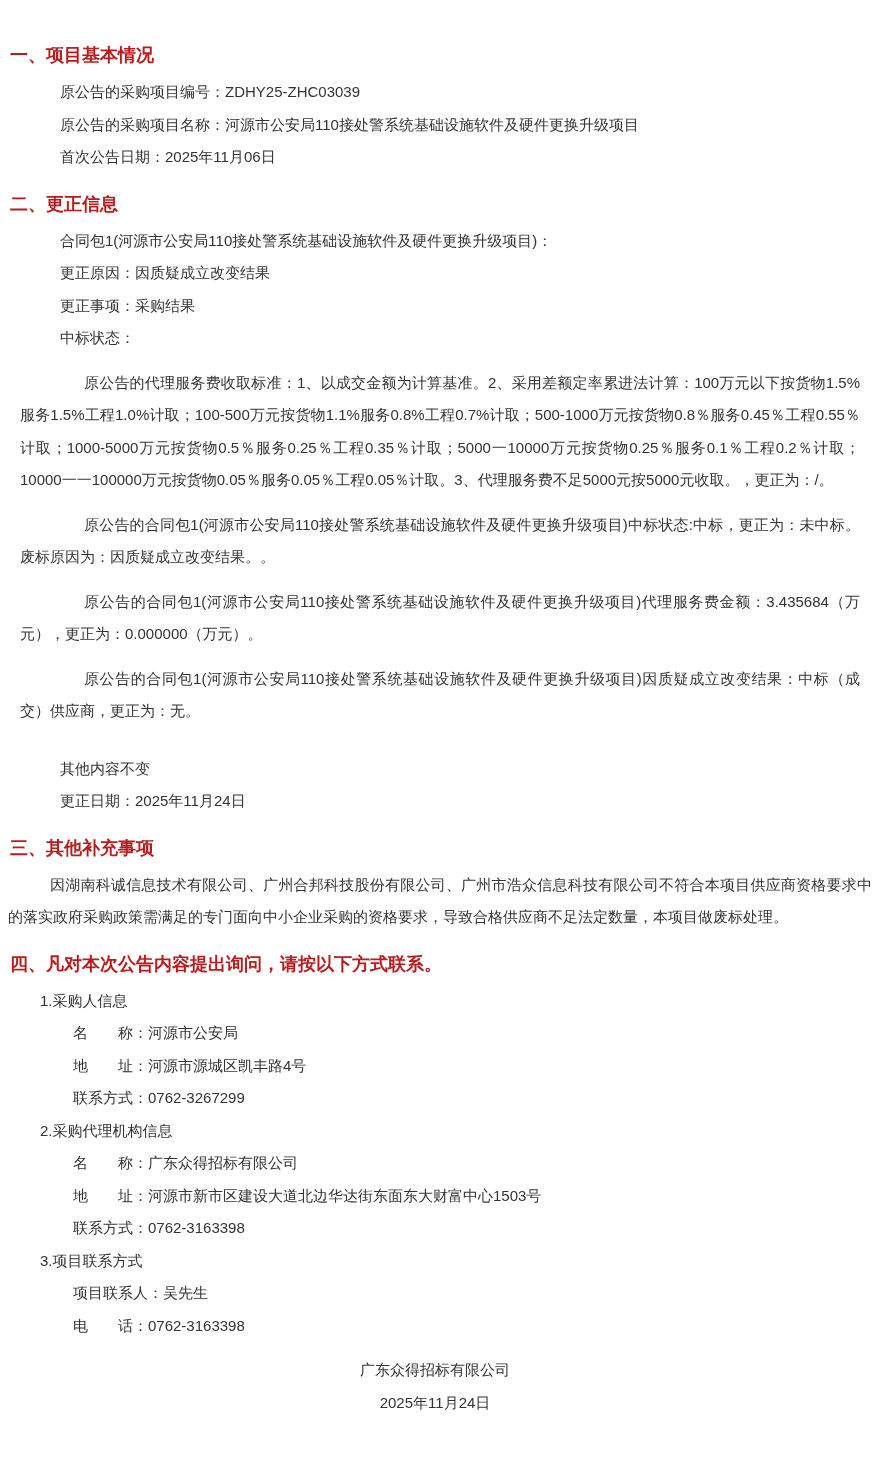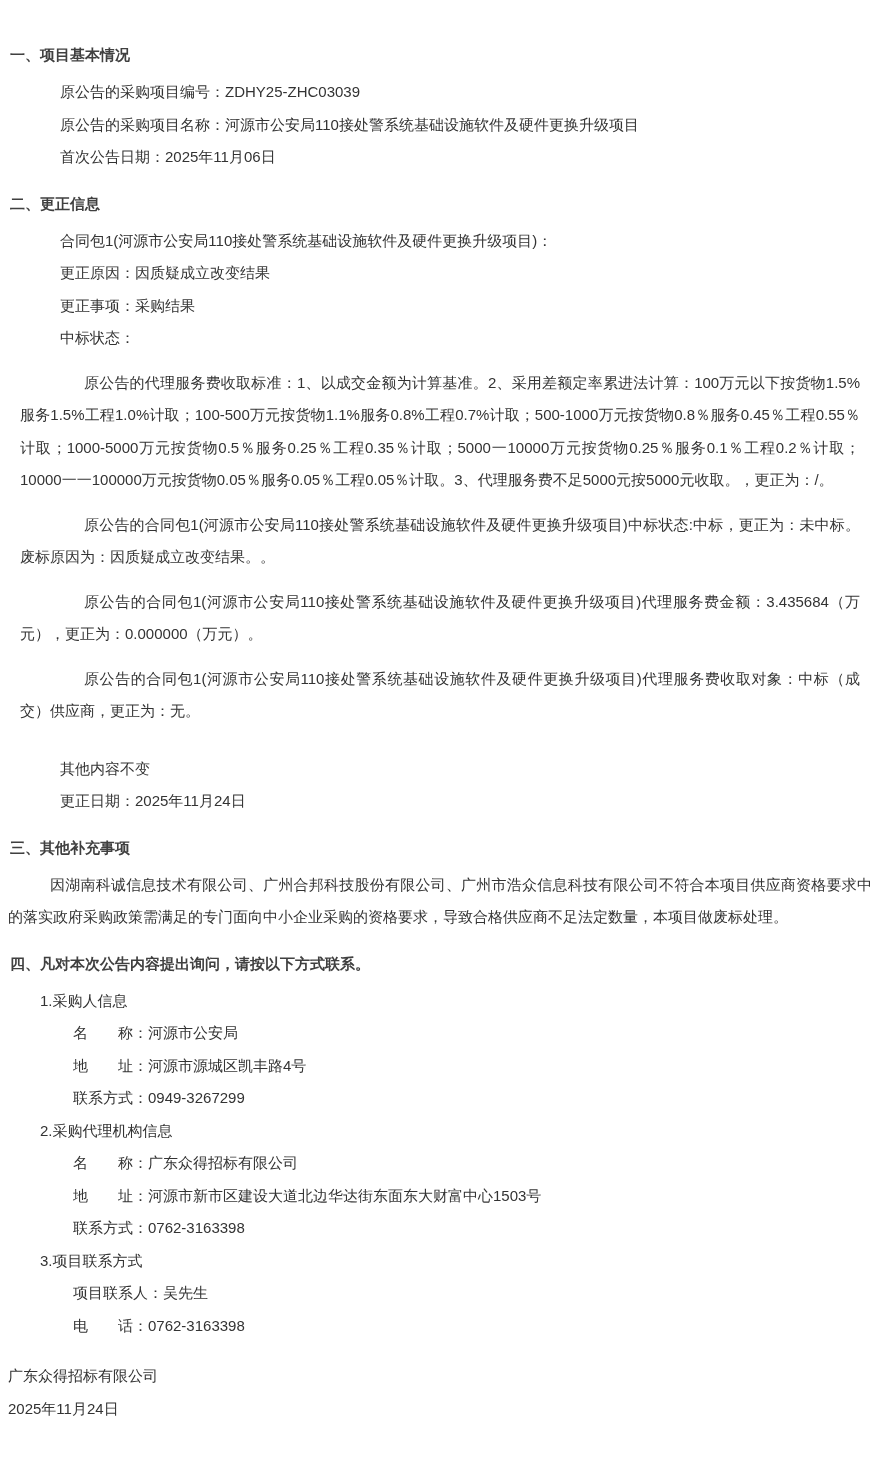--- a/index.html
+++ b/index.html
@@ -13,23 +13,23 @@
     font-family: "Liberation Sans", sans-serif;
     color: #333333;
     box-sizing: border-box;
   }
   .doc {
     padding: 44px 6px 40px 8px;
     font-size: 15px;
     line-height: 32.5px;
   }
   .sec-heading {
-    font-size: 15px;
+    font-size: 18px;
     font-weight: bold;
-    color: #404040;
+    color: #b91c1c;
     line-height: 22px;
     margin: 19px 0 10px 2px;
   }
   .sec-heading.first {
     margin-top: 0;
   }
   .line {
     margin-left: 52px;
   }
   .para {
@@ -45,23 +45,23 @@
   .spacer-top {
     margin-top: 25px;
   }
   .group-title {
     margin-left: 32px;
   }
   .contact-line {
     margin-left: 65px;
   }
   .footer {
-    text-align: left;
+    text-align: center;
     padding-right: 10px;
-    margin-top: 18px;
+    margin-top: 12px;
   }
 </style>
 </head>
 <body>
 
 <div class="doc">
 
   <div>
     <div class="sec-heading first">一、项目基本情况</div>
     <div class="line">原公告的采购项目编号：ZDHY25-ZHC03039</div>
@@ -71,38 +71,38 @@
 
   <div>
     <div class="sec-heading">二、更正信息</div>
     <div class="line">合同包1(河源市公安局110接处警系统基础设施软件及硬件更换升级项目)：</div>
     <div class="line">更正原因：因质疑成立改变结果</div>
     <div class="line">更正事项：采购结果</div>
     <div class="line">中标状态：</div>
     <p class="para">原公告的代理服务费收取标准：1、以成交金额为计算基准。2、采用差额定率累进法计算：100万元以下按货物1.5%服务1.5%工程1.0%计取；100-500万元按货物1.1%服务0.8%工程0.7%计取；500-1000万元按货物0.8％服务0.45％工程0.55％计取；1000-5000万元按货物0.5％服务0.25％工程0.35％计取；5000一10000万元按货物0.25％服务0.1％工程0.2％计取；10000一一100000万元按货物0.05％服务0.05％工程0.05％计取。3、代理服务费不足5000元按5000元收取。，更正为：/。</p>
     <p class="para">原公告的合同包1(河源市公安局110接处警系统基础设施软件及硬件更换升级项目)中标状态:中标，更正为：未中标。废标原因为：因质疑成立改变结果。。</p>
     <p class="para">原公告的合同包1(河源市公安局110接处警系统基础设施软件及硬件更换升级项目)代理服务费金额：3.435684（万元），更正为：0.000000（万元）。</p>
-    <p class="para">原公告的合同包1(河源市公安局110接处警系统基础设施软件及硬件更换升级项目)代理服务费收取对象：中标（成交）供应商，更正为：无。</p>
+    <p class="para">原公告的合同包1(河源市公安局110接处警系统基础设施软件及硬件更换升级项目)因质疑成立改变结果：中标（成交）供应商，更正为：无。</p>
     <div class="line spacer-top">其他内容不变</div>
     <div class="line">更正日期：2025年11月24日</div>
   </div>
 
   <div>
     <div class="sec-heading">三、其他补充事项</div>
     <p class="para3">因湖南科诚信息技术有限公司、广州合邦科技股份有限公司、广州市浩众信息科技有限公司不符合本项目供应商资格要求中的落实政府采购政策需满足的专门面向中小企业采购的资格要求，导致合格供应商不足法定数量，本项目做废标处理。</p>
   </div>
 
   <div>
     <div class="sec-heading">四、凡对本次公告内容提出询问，请按以下方式联系。</div>
 
     <div>
       <div class="group-title">1.采购人信息</div>
       <div class="contact-line">名　　称：河源市公安局</div>
       <div class="contact-line">地　　址：河源市源城区凯丰路4号</div>
-      <div class="contact-line">联系方式：0949-3267299</div>
+      <div class="contact-line">联系方式：0762-3267299</div>
     </div>
 
     <div>
       <div class="group-title">2.采购代理机构信息</div>
       <div class="contact-line">名　　称：广东众得招标有限公司</div>
       <div class="contact-line">地　　址：河源市新市区建设大道北边华达街东面东大财富中心1503号</div>
       <div class="contact-line">联系方式：0762-3163398</div>
     </div>
 
     <div>

